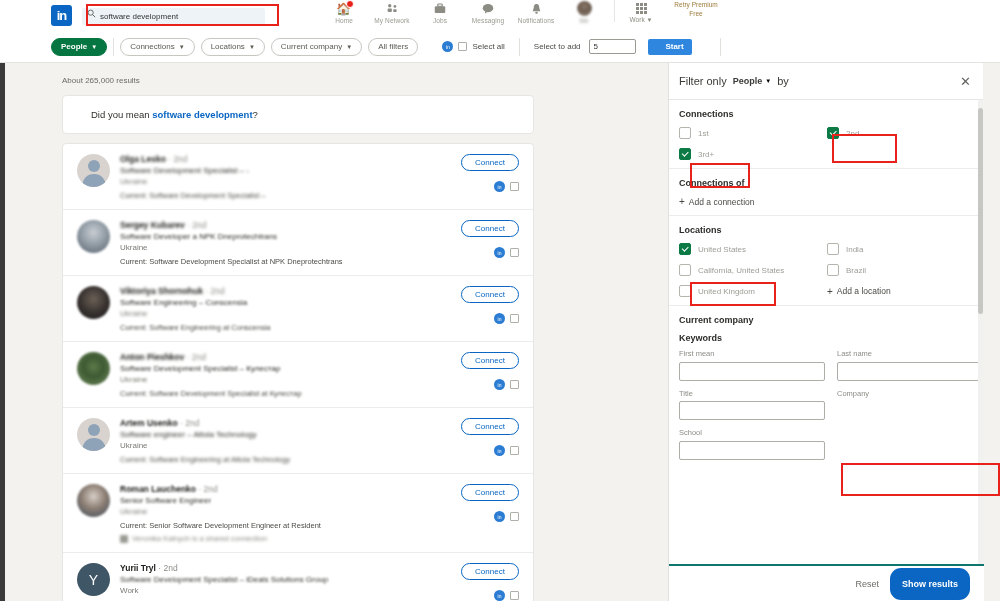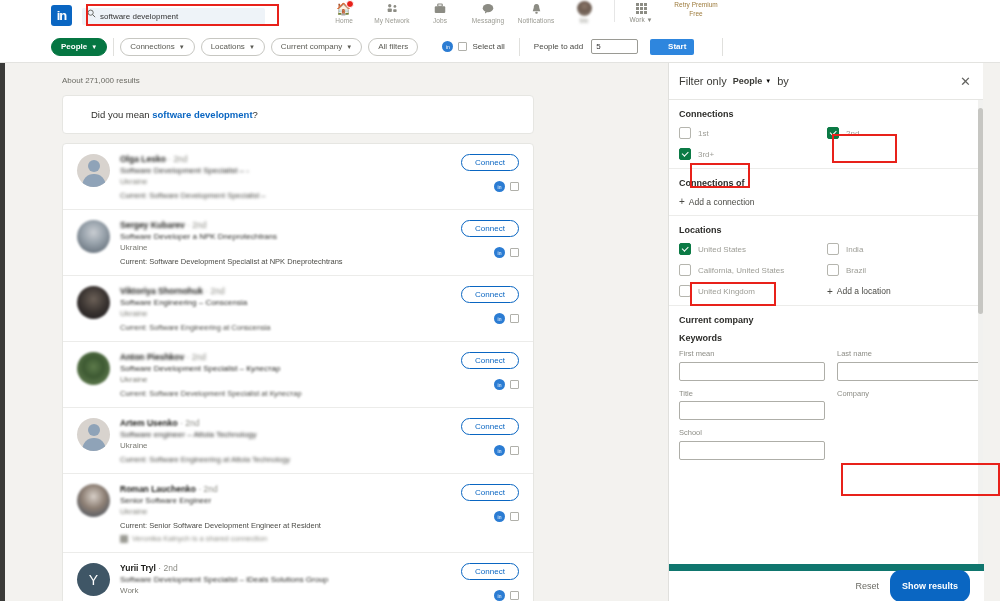--- a/index.html
+++ b/index.html
@@ -171,21 +171,21 @@
   .kw-grid { display:grid; grid-template-columns:148px 148px; column-gap:10px; row-gap:8px; }
   .field-lbl { font-size:7.5px; color:#8d8d86; margin-bottom:2px; }
   .field-in {
     width:146px; height:19px; border:1px solid #aeaea8; border-radius:2px;
     font-size:8.5px; padding-left:5px; color:#2d2d2a; background:#fff;
     font-family:"Liberation Sans", sans-serif;
   }
   .panel-foot {
     position:absolute; bottom:0; left:0; width:315px; height:37px;
     display:flex; align-items:center; justify-content:flex-end; gap:11px;
-    padding-right:14px; border-top:7px solid #0f766e; background:#fff;
+    padding-right:14px; border-top:2px solid #0f766e; background:#fff;
   }
   .reset-btn { background:none; border:none; font-size:9px; color:#6b6b65; cursor:pointer; font-family:"Liberation Sans", sans-serif; }
   .show-btn {
     background:#0a66c2; color:#fff; border:none; border-radius:11px;
     height:32px; padding:0 12px; font-size:9px; font-weight:bold; cursor:pointer;
     font-family:"Liberation Sans", sans-serif;
   }
   .pscroll-track { position:absolute; top:0; right:0; width:5px; height:464px; background:#f1f1ef; }
   .pscroll-thumb { position:absolute; top:8px; right:0; width:5px; height:206px; background:#c6c6c2; border-radius:3px; }
 </style>
@@ -300,30 +300,30 @@
       <span>All filters</span>
     </button>
 
     <div style="width:24px"></div>
     <div class="sel-all">
       <span class="bluedot">in</span>
       <span class="cbx-sq"></span>
       <span>Select all</span>
     </div>
     <div class="bar-divider" style="margin:0 14px"></div>
-    <span class="pages-lbl">People to add</span>
+    <span class="pages-lbl">Select to add</span>
     <input class="pages-input" style="margin-left: 8px;" type="text" value="5">
     <button class="start-btn" style="margin-left:12px">Start</button>
     <div class="bar-divider" style="margin-left:28px"></div>
   </div>
 
   <div class="edge-strip"></div>
 
   <div class="results">
-    <div class="res-count">About 271,000 results</div>
+    <div class="res-count">About 265,000 results</div>
 
     <div class="card">
       <div class="didyou">
         <span>Did you mean </span><a href="#">software development</a><span>?</span>
       </div>
     </div>
 
     <div class="card" style="margin-top:9px">
 
       <div class="person">

